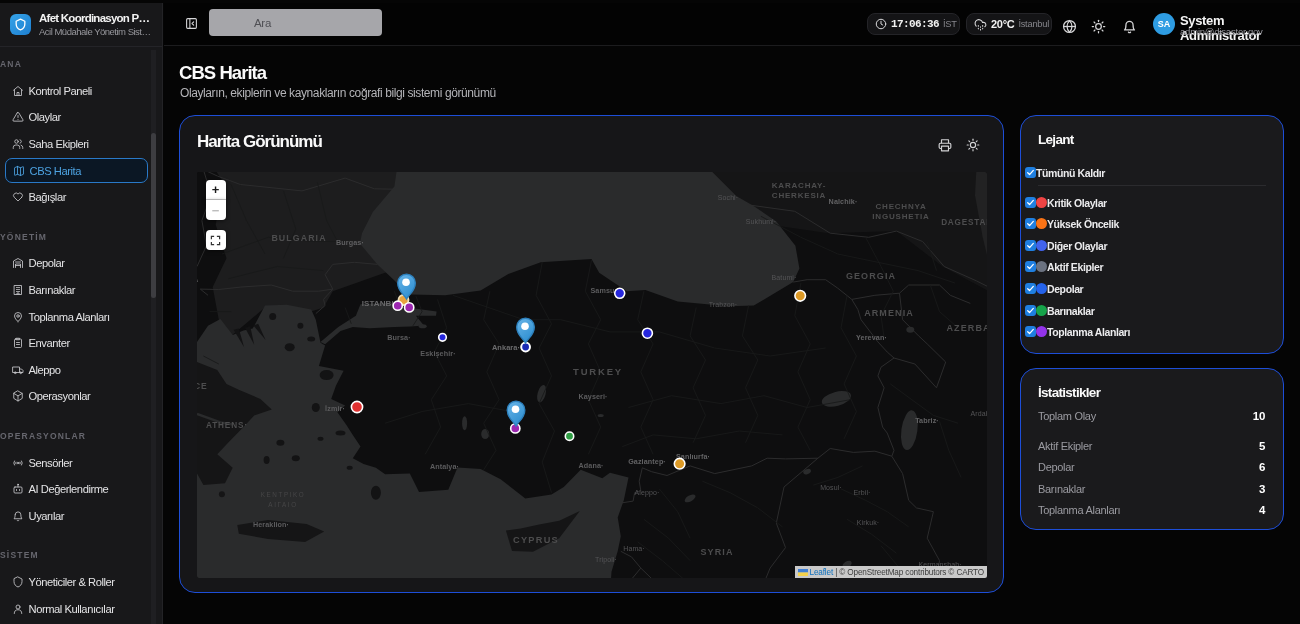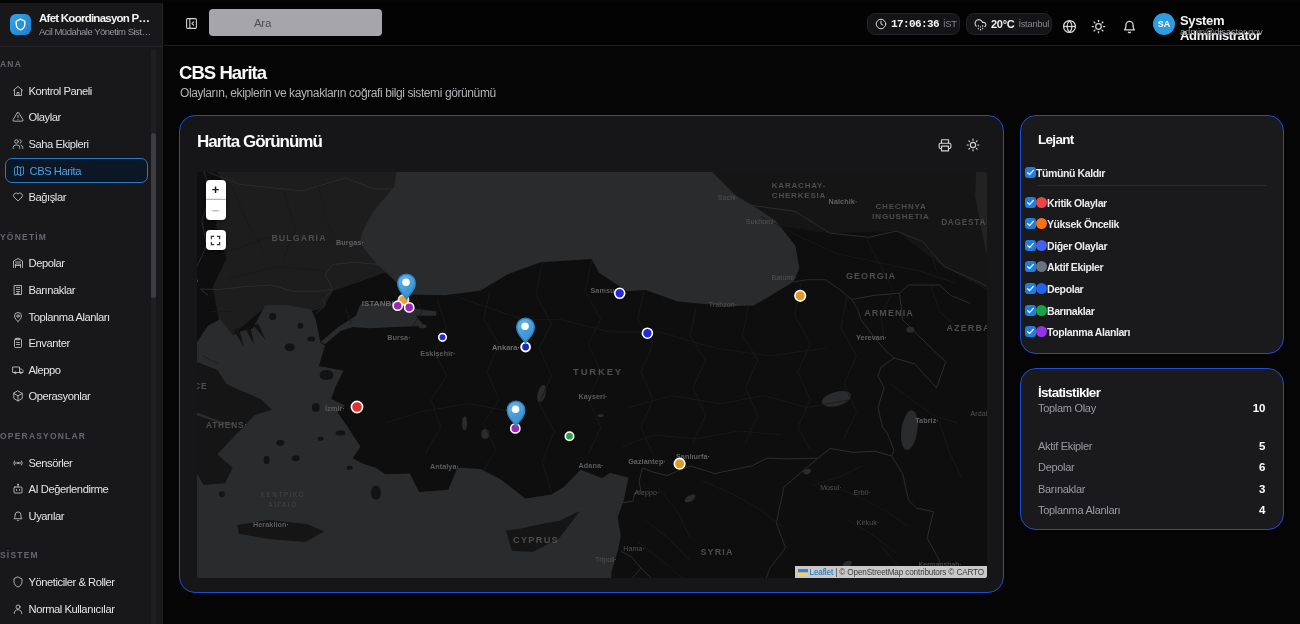--- a/index.html
+++ b/index.html
@@ -551,21 +551,21 @@
         <svg width="9" height="9" viewBox="0 0 24 24" fill="none" stroke="#fff" stroke-width="3.4" stroke-linecap="round" stroke-linejoin="round">
           <path d="m4.5 12.5 5 5 10-11"></path>
         </svg>
       </span>
       <span class="dot" style="background:#9333ea"></span>
       <span class="ltxt">Toplanma Alanları</span>
     </div>
 </div>
 <div class="card" id="stats">
   <div class="ctitle" style="top:15.5px">İstatistikler</div>
-  <div class="srow" style="top:32px">
+  <div class="srow" style="top:40px">
       <span class="sl">Toplam Olay</span>
       <span class="sv">10</span>
     </div>
   <div class="srow" style="top:69.5px">
       <span class="sl">Aktif Ekipler</span>
       <span class="sv">5</span>
     </div>
   <div class="srow" style="top:91.1px">
       <span class="sl">Depolar</span>
       <span class="sv">6</span>

